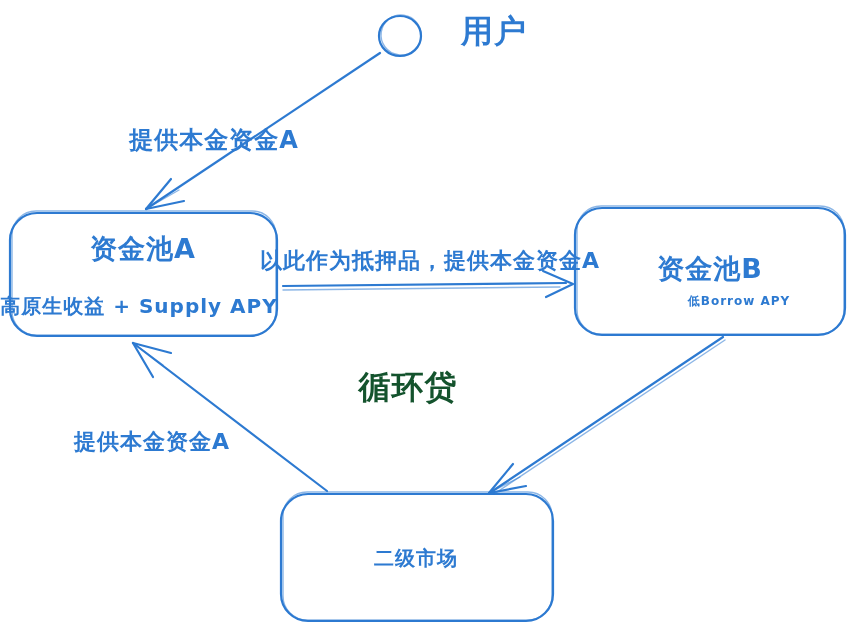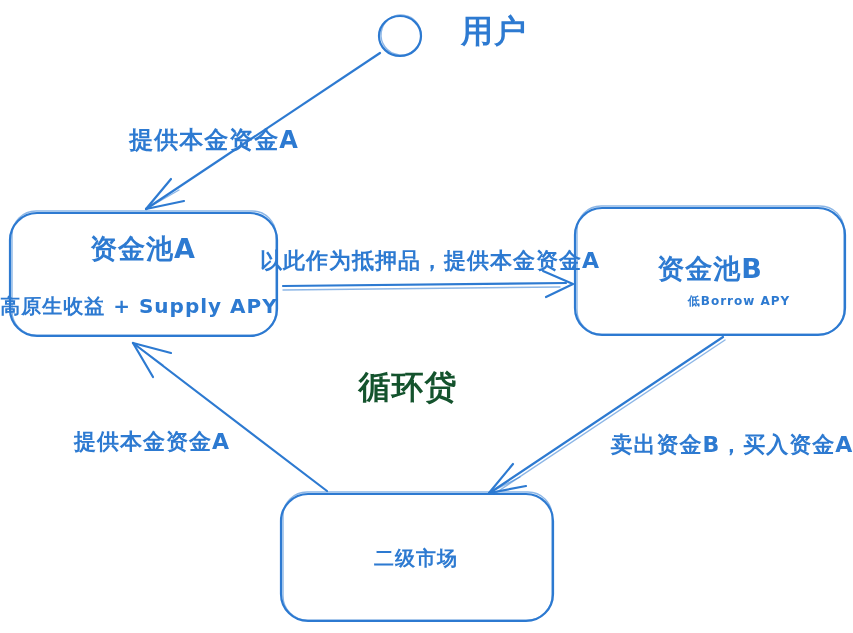--- a/index.html
+++ b/index.html
@@ -119,17 +119,16 @@
   <div class="txt t-poolA-title">资金池A</div>
 
   <div class="txt t-edge2">以此作为抵押品，提供本金资金A</div>
 
   <div class="txt t-poolB-title">资金池B</div>
   <div class="txt t-poolB-sub">低Borrow APY</div>
 
   <div class="txt t-center">循环贷</div>
 
   <div class="txt t-edge4">提供本金资金A</div>
-  <div class="txt t-edge3">卖出资金B，买入资金A</div>
 
   <div class="txt t-market">二级市场</div>
 
 </div>
 
 </body></html>

